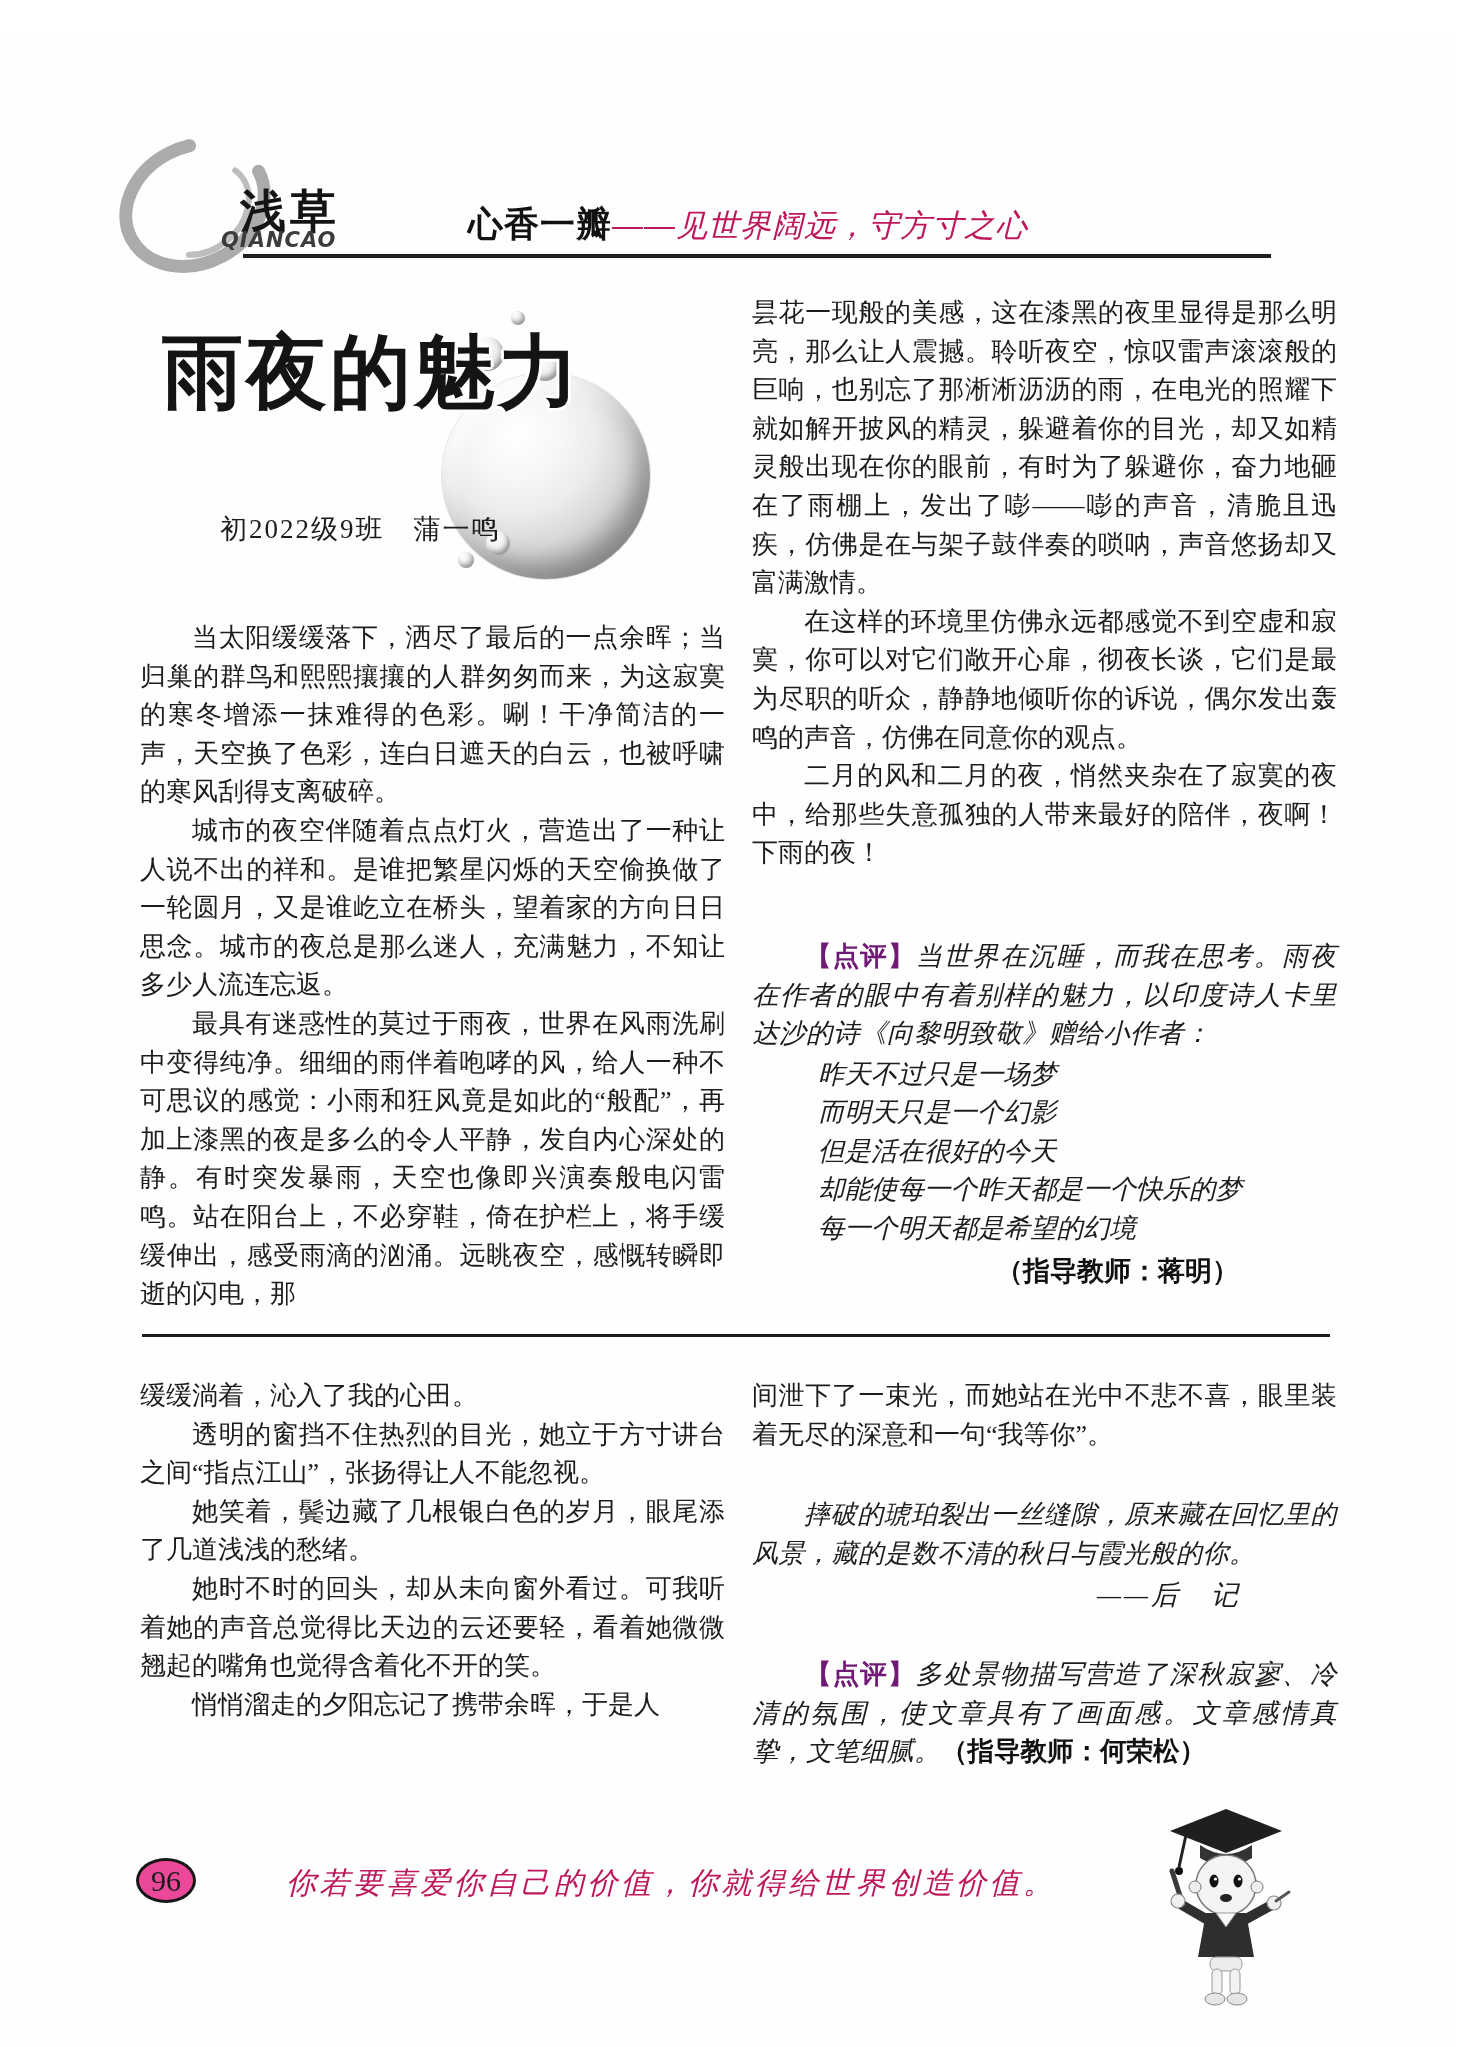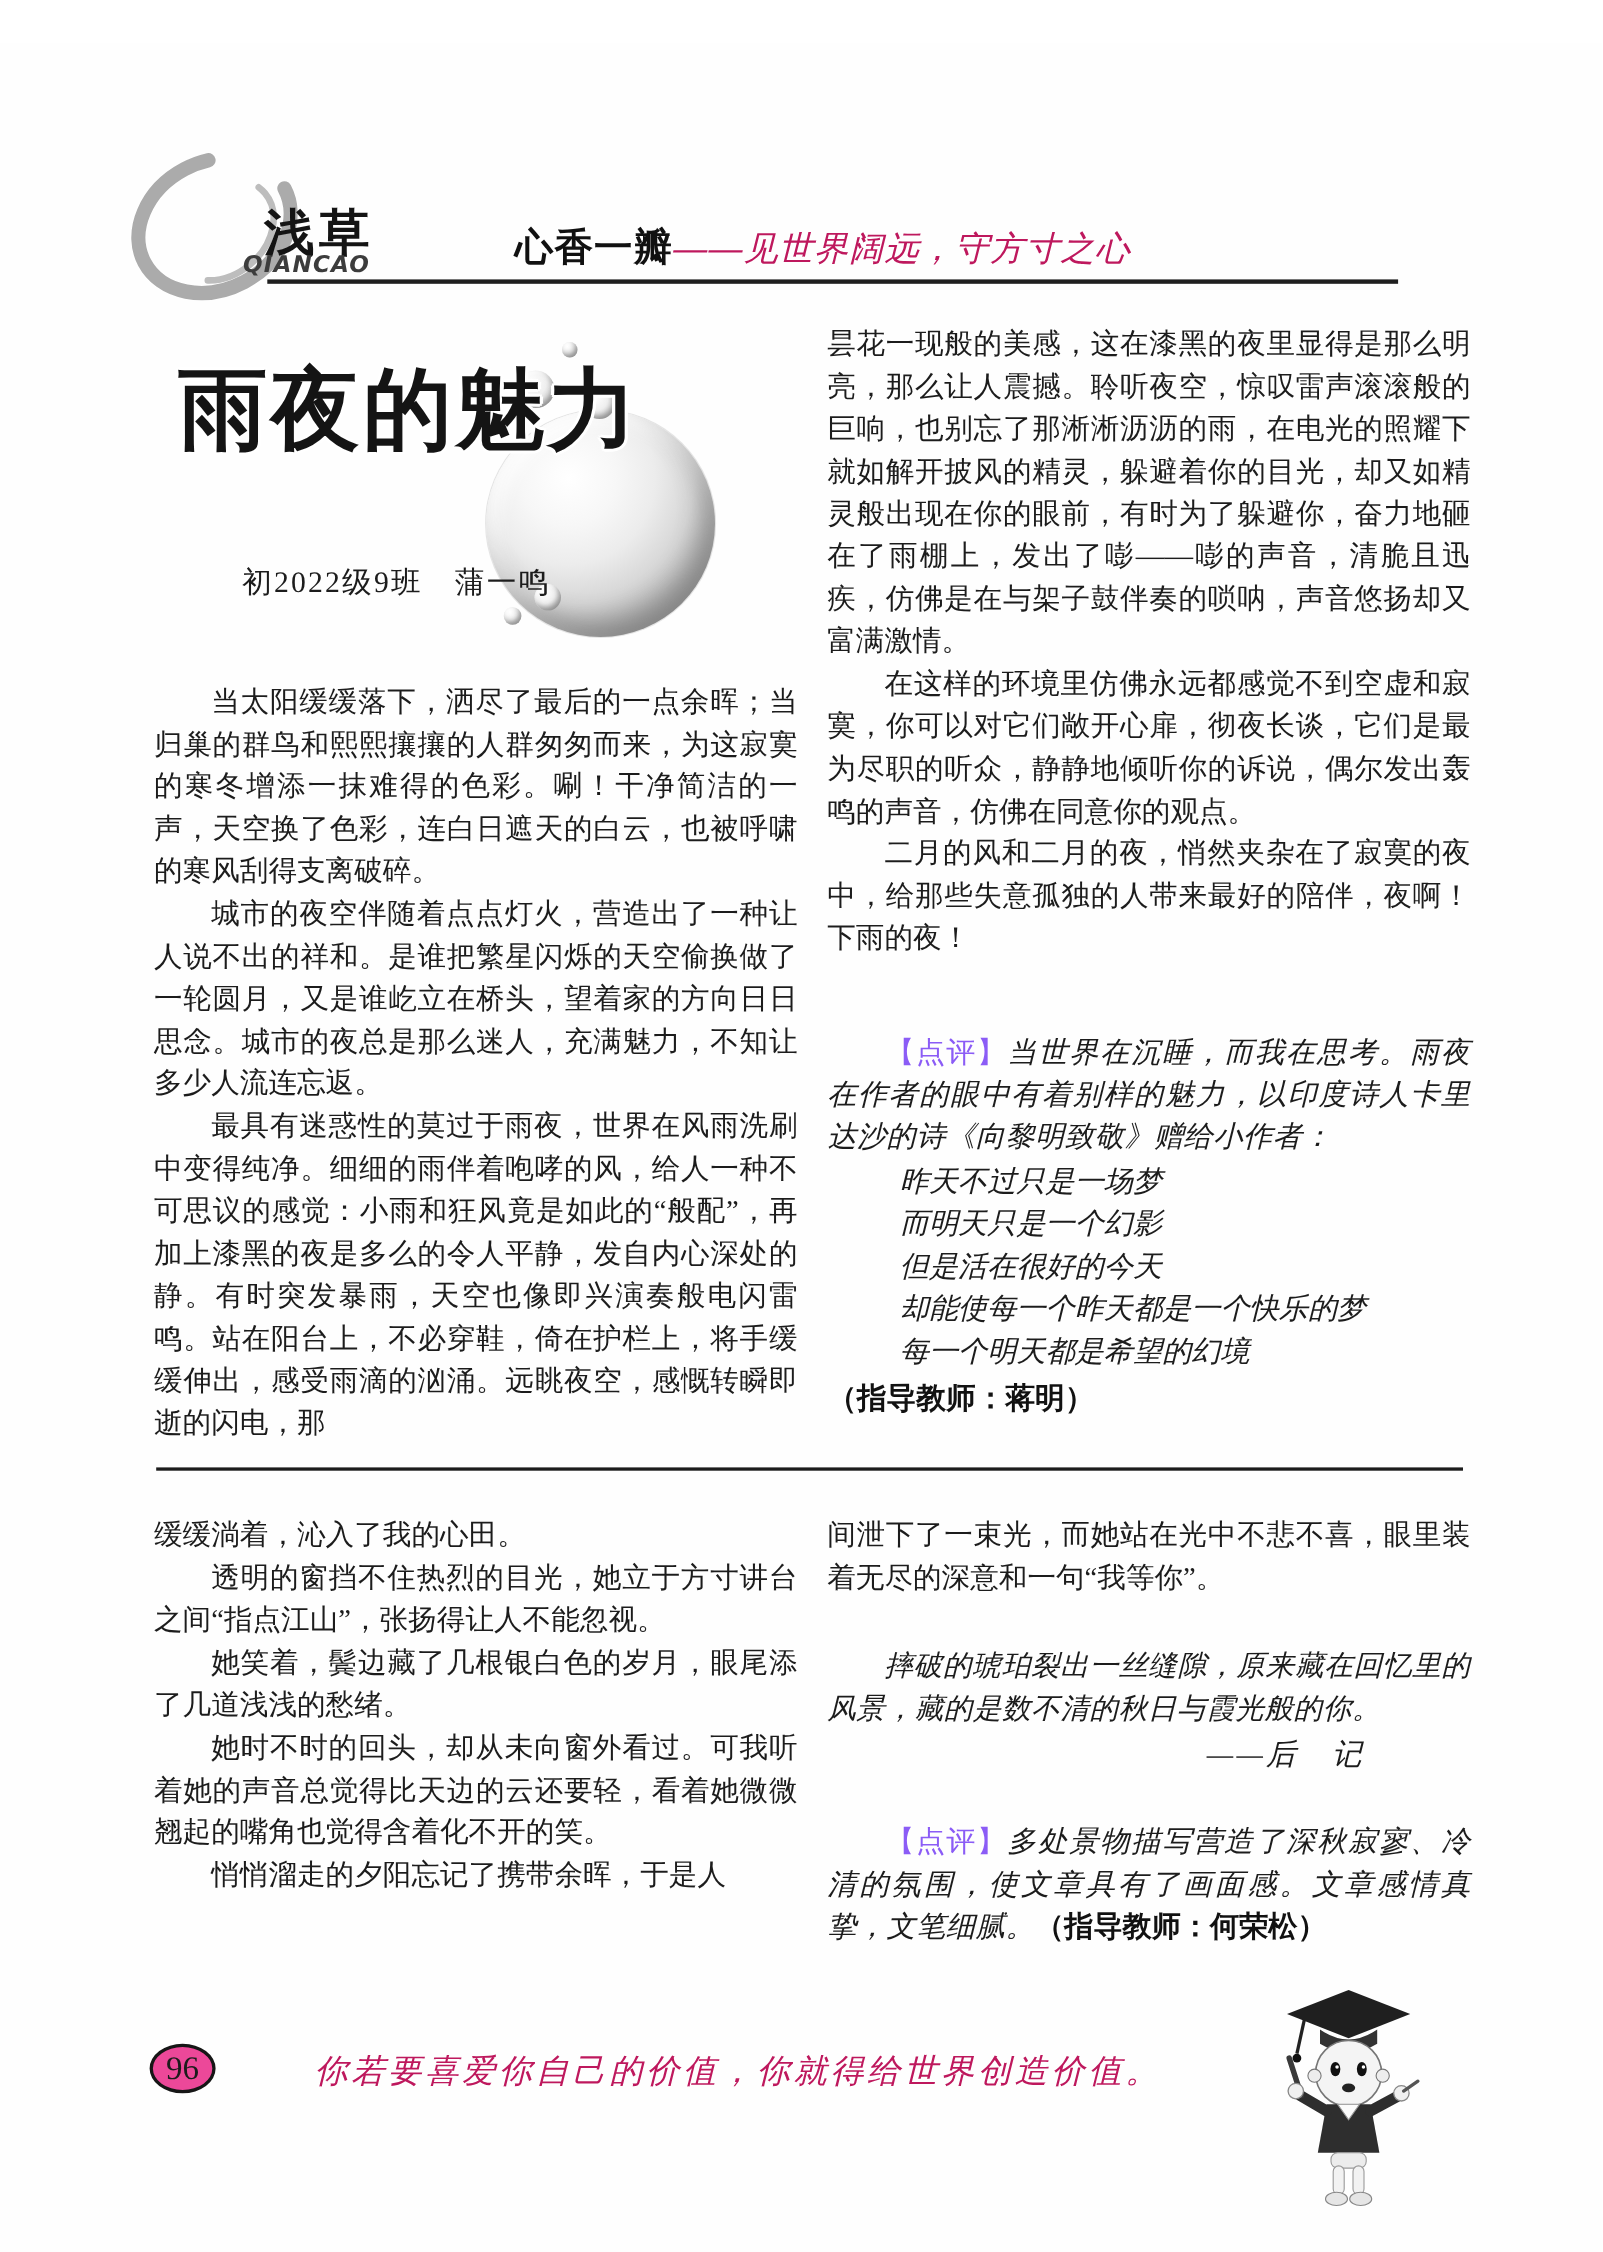--- a/index.html
+++ b/index.html
@@ -40,24 +40,24 @@
   .b5{left:318px;top:263px;width:16px;height:16px;}
   .article-title{position:absolute;left:22px;top:30px;margin:0;z-index:2;
     font-family:"Liberation Sans","DejaVu Sans",sans-serif;font-weight:700;font-size:81px;letter-spacing:3px;color:#141414;
     text-shadow:-3px 0 0 #fff,3px 0 0 #fff,0 -3px 0 #fff,0 3px 0 #fff,-2px -2px 0 #fff,2px 2px 0 #fff,-2px 2px 0 #fff,2px -2px 0 #fff;}
   .byline{position:absolute;left:80px;top:222px;z-index:2;font-size:27px;letter-spacing:2px;}
 
   
   .kaiti{font-style:italic;letter-spacing:.5px;}
   .comment-block{margin-top:64px;}
   .comment-lead{margin:0;font-size:26.5px;line-height:38.6px;text-indent:2em;text-align:justify;}
-  .comment-label{font-family:"Liberation Sans","DejaVu Sans",sans-serif;font-weight:400;font-style:normal;letter-spacing:0;color:#8b5cf6;}
+  .comment-label{font-family:"Liberation Sans","DejaVu Sans",sans-serif;font-weight:700;font-style:normal;letter-spacing:0;color:#701a75;}
   .poem{margin-top:2px;padding-left:66px;}
   .poem-line{margin:0;font-size:26.5px;line-height:38.6px;font-style:italic;}
-  .teacher-line{margin:4px 0 0;padding-right:98px;font-size:27px;line-height:38.6px;
+  .teacher-line{margin:4px 0 0;text-align:right;padding-right:98px;font-size:27px;line-height:38.6px;
     font-family:"Liberation Sans","DejaVu Sans",sans-serif;font-weight:700;color:#111;}
 
   .divider{position:absolute;top:1295px;left:142px;width:1188px;height:3px;background:#1c1c1c;}
 
   .postscript{margin-top:42px;}
   .sign{margin:3px 0 0;text-align:right;padding-right:96px;font-size:27px;line-height:38.6px;letter-spacing:3px;}
   .comment2{margin:40px 0 0;font-size:26.5px;line-height:38.6px;text-indent:2em;text-align:justify;}
   .teacher-inline{font-family:"Liberation Sans","DejaVu Sans",sans-serif;font-weight:700;font-style:normal;color:#111;}
 
   

